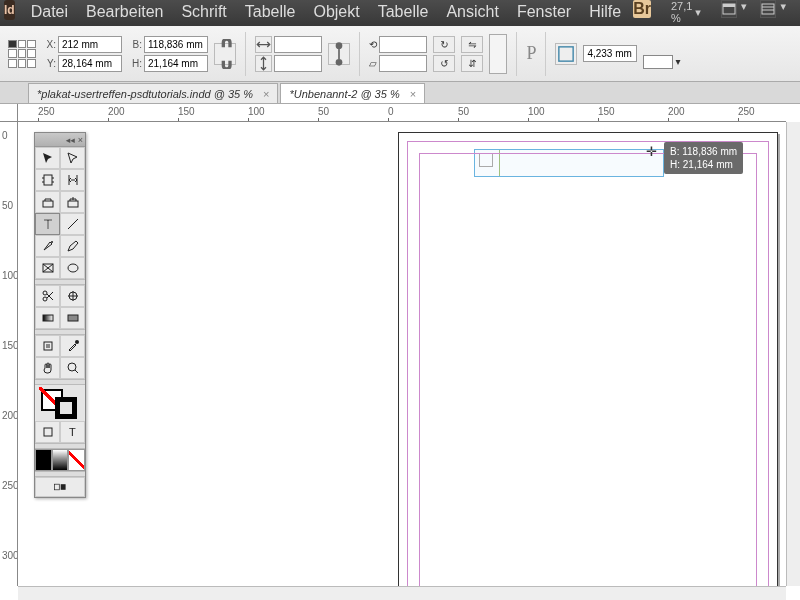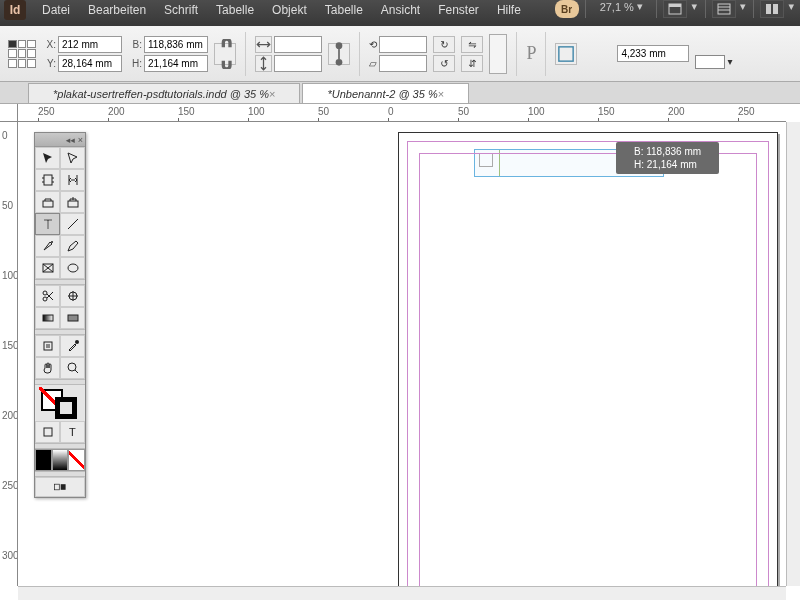--- a/index.html
+++ b/index.html
@@ -1,58 +1,58 @@
 <!DOCTYPE html>
 <html><head>
 <meta charset="utf-8">
 <style>
 * { margin:0; padding:0; box-sizing:border-box; font-family:"Segoe UI",Tahoma,sans-serif; }
 body { background:#fff; width:800px; height:600px; overflow:hidden; font-size:11px; color:#333; position:relative; }
 .menubar { height:26px; background:linear-gradient(#4c4c4c,#383838); display:flex; align-items:flex-start; padding:0 4px; gap:2px; }
 .app-icon { width:22px; height:20px; background:#3b2b21; border-radius:3px; display:flex; align-items:center; justify-content:center; color:#eac3a8; font-weight:bold; font-size:12px; margin-right:6px; }
-.menu-item { color:#ddd; padding:3px 8px; cursor:default; font-size:12px; }
+.menu-item { color:#ddd; padding:3px 8px; cursor:default; font-size:16px; }
 .menu-spacer { flex:1; }
-.br-chip { width:24px; height:18px; background:#e8c89a; color:#5a4020; font-weight:bold; font-size:10px; display:flex; align-items:center; justify-content:center; border-radius:8px; }
+.br-chip { width:24px; height:18px; background:#e8c89a; color:#5a4020; font-weight:bold; font-size:16px; display:flex; align-items:center; justify-content:center; border-radius:2px; }
 .zoom-box { color:#ccc; padding:0 8px; font-size:11px; display:flex; align-items:center; gap:3px; }
 .sep { width:1px; height:18px; background:#666; margin:0 4px; }
 .top-icon { width:24px; height:18px; border:1px solid #555; background:#444; display:flex; align-items:center; justify-content:center; }
 .top-icon svg { width:14px; height:12px; }
 
 .controlbar { height:56px; background:linear-gradient(#f4f4f4,#e6e6e6); border-bottom:1px solid #aaa; display:flex; align-items:center; padding:2px 8px; gap:6px; font-size:10px; }
 .ref-grid { width:28px; height:28px; display:grid; grid-template:repeat(3,1fr)/repeat(3,1fr); gap:1px; }
 .ref-grid span { background:#fff; border:1px solid #888; }
 .ref-grid span.sel { background:#333; }
 .coord-group { display:flex; flex-direction:column; gap:2px; }
 .coord-row { display:flex; align-items:center; gap:2px; }
 .coord-label { width:14px; text-align:right; color:#555; }
 .coord-input { width:64px; height:17px; border:1px solid #999; background:#fff; font-size:10px; padding:0 3px; }
 .ctrl-icon { width:22px; height:22px; border:1px solid #bbb; background:#eee; display:flex; align-items:center; justify-content:center; }
 .ctrl-sep { width:1px; height:44px; background:#ccc; margin:0 3px; }
 
 .tabbar { height:22px; background:#d9d9d9; border-bottom:1px solid #aaa; display:flex; align-items:flex-end; padding-left:28px; }
-.doc-tab { height:20px; padding:2px 24px; background:#ececec; border:1px solid #aaa; border-bottom:none; font-size:11px; display:flex; align-items:center; gap:0; margin-right:2px; font-style:italic; }
+.doc-tab { height:20px; padding:2px 8px; background:#ececec; border:1px solid #aaa; border-bottom:none; font-size:11px; display:flex; align-items:center; gap:10px; margin-right:2px; font-style:italic; }
 .doc-tab.active { background:#fff; }
 .tab-close { font-style:normal; color:#888; }
 
 .workspace { position:absolute; top:104px; left:0; right:0; bottom:0; }
 .hruler { position:absolute; top:0; left:18px; right:14px; height:18px; background:#fff; border-bottom:1px solid #888; overflow:hidden; }
 .vruler { position:absolute; top:18px; left:0; width:18px; bottom:14px; background:#fff; border-right:1px solid #888; overflow:hidden; }
 .ruler-tick { position:absolute; font-size:10px; color:#666; }
 .hruler .ruler-tick { top:2px; }
 .hruler .ruler-tick::after { content:""; position:absolute; top:12px; left:0; width:1px; height:4px; background:#666; }
 .vruler .ruler-tick { left:2px; transform-origin:0 0; writing-mode:horizontal-tb; }
 .corner { position:absolute; top:0; left:0; width:18px; height:18px; background:#fff; border-right:1px solid #888; border-bottom:1px solid #888; }
 .canvas { position:absolute; top:18px; left:18px; right:14px; bottom:14px; background:#fff; overflow:hidden; }
 .page { position:absolute; top:10px; left:380px; width:380px; height:540px; background:#fff; border:1px solid #333; box-shadow:2px 2px 0 #aaa; }
 .page::before { content:""; position:absolute; inset:8px; border:1px solid #c8c; }
 .page::after { content:""; position:absolute; inset:20px; border:1px solid #c8c; }
 .text-frame { position:absolute; top:16px; left:75px; width:190px; height:28px; border:1px solid #6ab4e0; background:rgba(200,225,250,.15); }
 .text-frame::after { content:""; position:absolute; top:0; bottom:0; left:24px; width:1px; background:#a0c080; }
 .text-frame .mark { position:absolute; left:4px; top:3px; width:14px; height:14px; border:1px solid #aaa; }
-.dim-tip { position:absolute; top:38px; left:616px; background:#6a6a6a; color:#fff; font-size:10px; padding:3px 18px; border-radius:2px; line-height:1.3; white-space:nowrap; z-index:50; }
+.dim-tip { position:absolute; top:38px; left:664px; background:#6a6a6a; color:#fff; font-size:10px; padding:3px 6px; border-radius:2px; line-height:1.3; white-space:nowrap; z-index:50; }
 .cursor-cross { position:absolute; top:40px; left:646px; font-size:13px; color:#333; z-index:50; }
 
 .scrollbar-v { position:absolute; top:18px; right:0; width:14px; bottom:14px; background:#eee; border-left:1px solid #bbb; }
 .scrollbar-h { position:absolute; left:18px; right:14px; bottom:0; height:14px; background:#eee; border-top:1px solid #bbb; }
 
 .toolbox { position:absolute; top:132px; left:34px; width:52px; background:#e9e9e9; border:1px solid #888; box-shadow:1px 1px 3px rgba(0,0,0,.3); z-index:100; }
 .toolbox-head { height:14px; background:linear-gradient(#c8c8c8,#b0b0b0); border-bottom:1px solid #999; display:flex; justify-content:flex-end; align-items:center; padding:0 2px; gap:3px; }
 .toolbox-head span { font-size:9px; color:#555; }
 .tool-grid { display:grid; grid-template-columns:1fr 1fr; }
 .tool { height:22px; border:1px solid #ccc; background:#ebebeb; display:flex; align-items:center; justify-content:center; position:relative; }
@@ -198,21 +198,21 @@
   </div>
   <div style="width:18px;height:40px;border:1px solid #aaa;background:#f4f4f4"></div>
   <div class="ctrl-sep"></div>
   <div style="font-size:18px;color:#888;font-family:serif">P</div>
   <div class="ctrl-sep"></div>
   <div class="ctrl-icon">
       <svg viewBox="0 0 14 14">
         <rect x="2" y="2" width="10" height="10" fill="none" stroke="#48a"></rect>
       </svg>
     </div>
-  <input class="coord-input" style="width: 72px; margin-left: 34px;" value="4,233 mm">
+  <input class="coord-input" style="width: 54px;" value="4,233 mm">
   <div class="coord-group" style="margin-top:16px">
     <div class="coord-row">
         <div style="width:30px;height:14px;border:1px solid #888;background:#fff"></div>
         <span>▾</span>
       </div>
   </div>
 </div>
 
 <div class="tabbar">
   <div class="doc-tab">

